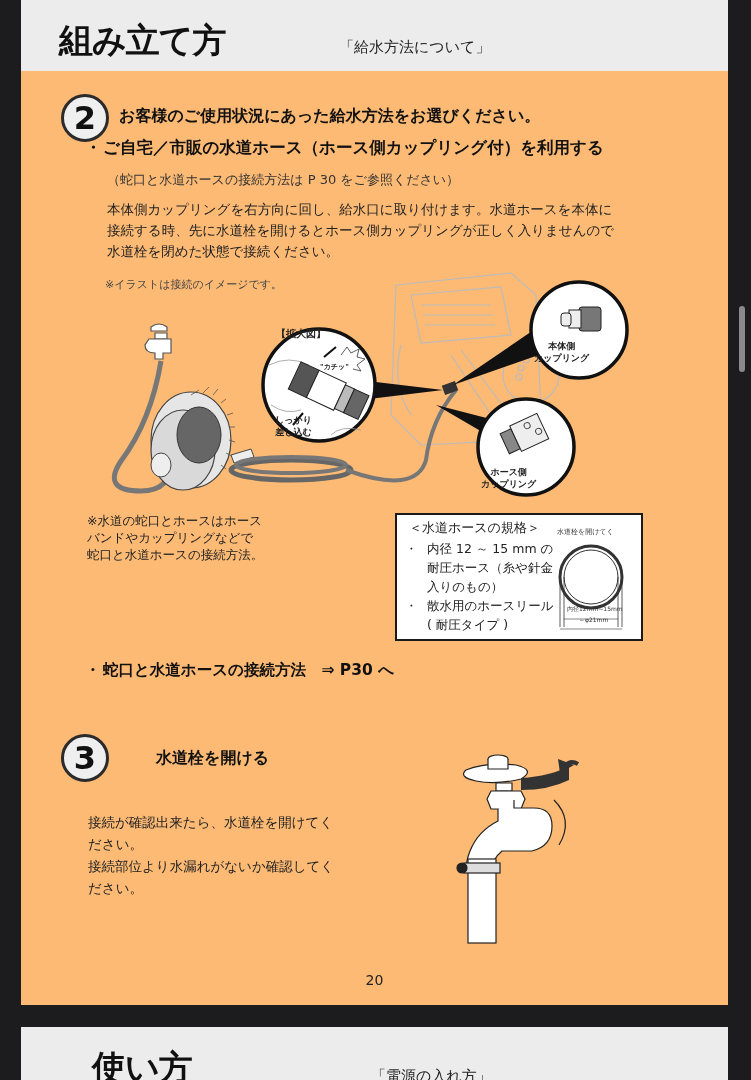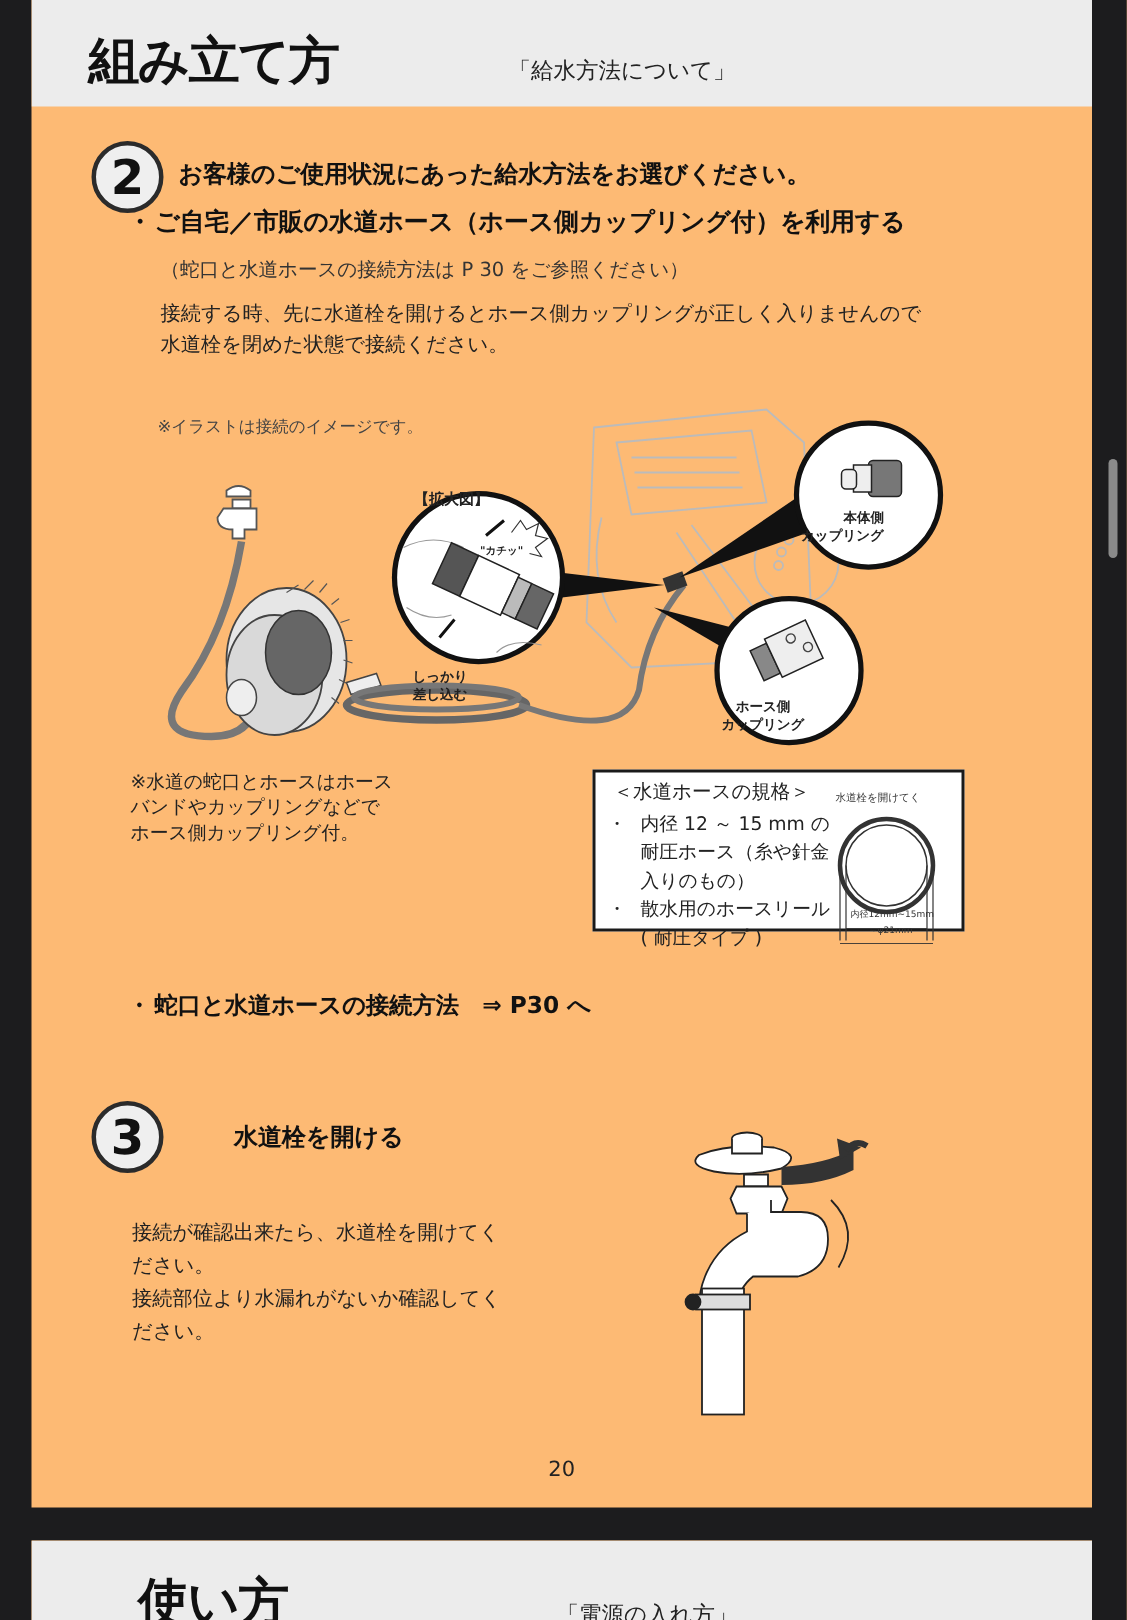--- a/index.html
+++ b/index.html
@@ -19,21 +19,21 @@
 
   .step-badge { position: absolute; width: 48px; height: 48px; border: 3px solid #2b2b2b; border-radius: 50%; background: #efefef; display: flex; align-items: center; justify-content: center; font-size: 32px; font-weight: bold; color: #111; }
   .step-title { position: absolute; font-size: 16px; font-weight: bold; color: #111; }
 
   .bullet-head { position: absolute; font-size: 16.5px; font-weight: bold; color: #111; white-space: nowrap; }
   .bullet-dot { display: inline-block; width: 18px; font-weight: bold; }
   .note { position: absolute; font-size: 13px; color: #333; white-space: nowrap; }
   .body-text { position: absolute; font-size: 13.5px; line-height: 21px; color: #222; }
   .small-note { position: absolute; font-size: 11px; color: #444; }
 
-  .spec-box { position: absolute; left: 374px; top: 513px; width: 248px; height: 108px; border: 2.5px solid #1a1a1a; background: #fff; }
+  .spec-box { position: absolute; left: 374px; top: 513px; width: 248px; height: 128px; border: 2.5px solid #1a1a1a; background: #fff; }
   .spec-title { position: absolute; left: 12px; top: 4px; font-size: 13px; color: #222; }
   .spec-list { position: absolute; left: 8px; top: 24px; font-size: 12.5px; line-height: 19px; color: #222; width: 150px; }
   .spec-list .it { display: flex; }
   .spec-list .d { width: 22px; flex: none; }
   .spec-diagram-label { position: absolute; left: 160px; top: 12px; font-size: 7px; color: #333; white-space: nowrap; }
   .spec-diagram { position: absolute; left: 158px; top: 22px; }
 
   .illustration { position: absolute; }
   .callout-label { position: absolute; font-size: 9px; font-weight: bold; color: #222; text-align: center; line-height: 12px; }
 
@@ -54,20 +54,21 @@
     <span>2</span>
   </div>
   <div class="step-title" style="left:98px; top:106px;">お客様のご使用状況にあった給水方法をお選びください。</div>
 
   <div class="bullet-head" style="left:64px; top:137px;">
     <span class="bullet-dot">・</span><span>ご自宅／市販の水道ホース（ホース側カップリング付）を利用する</span>
   </div>
   <div class="note" style="left:86px; top:171px;">（蛇口と水道ホースの接続方法は P 30 をご参照ください）</div>
 
   <div class="body-text" style="left:86px; top:199px; width:580px;">
+    <div>本体側カップリングを右方向に回し、給水口に取り付けます。水道ホースを本体に</div>
     <div>接続する時、先に水道栓を開けるとホース側カップリングが正しく入りませんので</div>
     <div>水道栓を閉めた状態で接続ください。</div>
   </div>
 
   <div class="small-note" style="left:84px; top:277px;">※イラストは接続のイメージです。</div>
 
   <svg class="illustration" style="left:70px; top:265px;" width="560" height="240" viewBox="0 0 560 240">
 
     <g fill="none" stroke="#bbb" stroke-width="1.2">
       <path d="M305 20 L420 8 L445 30 L450 150 L430 175 L330 180 L300 150 Z"></path>
@@ -132,37 +133,37 @@
     <g transform="rotate(-25 435 170)">
       <rect x="412" y="158" width="12" height="22" fill="#888" stroke="#222"></rect>
       <rect x="424" y="155" width="30" height="28" fill="#eee" stroke="#222"></rect>
       <circle cx="440" cy="162" r="3" fill="none" stroke="#444"></circle>
       <circle cx="448" cy="172" r="3" fill="none" stroke="#444"></circle>
     </g>
   </svg>
 
   <div class="callout-label" style="left:255px; top:328px; font-size:10px;">【拡大図】</div>
   <div class="callout-label" style="left:299px; top:361px; font-size:7px;">"カチッ"</div>
-  <div class="callout-label" style="left:254px; top:414px;margin-top:32px;">
+  <div class="callout-label" style="left:254px; top:414px;">
     <div>しっかり</div>
     <div>差し込む</div>
   </div>
-  <div class="callout-label" style="left:513px; top:340px;text-align:right;">
+  <div class="callout-label" style="left:513px; top:340px;">
     <div>本体側</div>
     <div>カップリング</div>
   </div>
   <div class="callout-label" style="left:460px; top:466px;">
     <div>ホース側</div>
     <div>カップリング</div>
   </div>
 
   <div class="body-text" style="left:66px; top:512px; font-size:12.5px; line-height:17px;">
     <div>※水道の蛇口とホースはホース</div>
     <div>バンドやカップリングなどで</div>
-    <div>ホース側カップリング付。</div>
+    <div>蛇口と水道ホースの接続方法。</div>
   </div>
 
   <div class="spec-box">
     <div class="spec-title">＜水道ホースの規格＞</div>
     <div class="spec-list">
       <div class="it">
           <span class="d">・</span>
           <span>内径 12 ～ 15 mm の耐圧ホース（糸や針金入りのもの）</span>
         </div>
       <div class="it">

